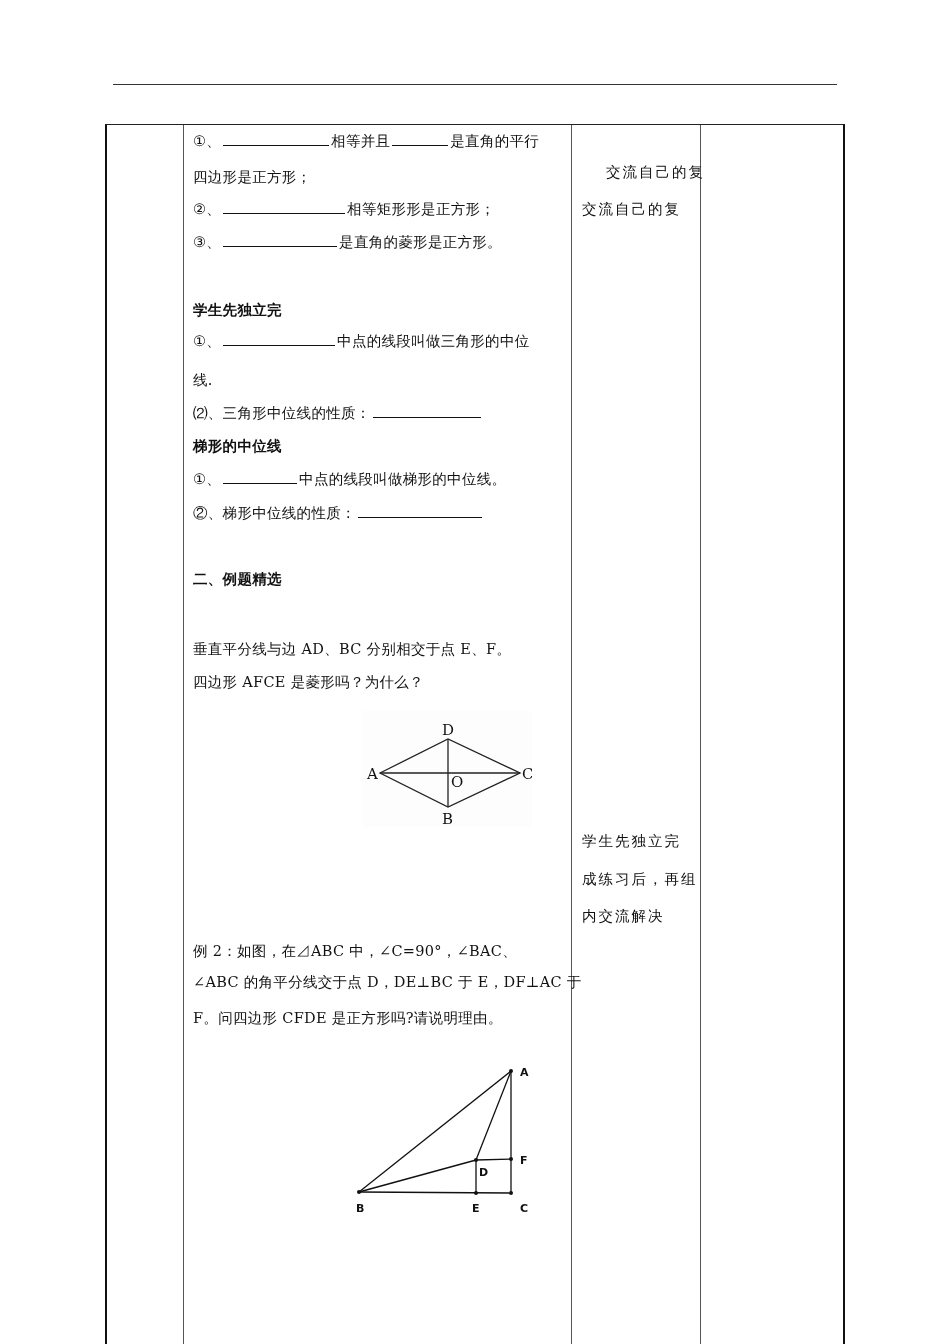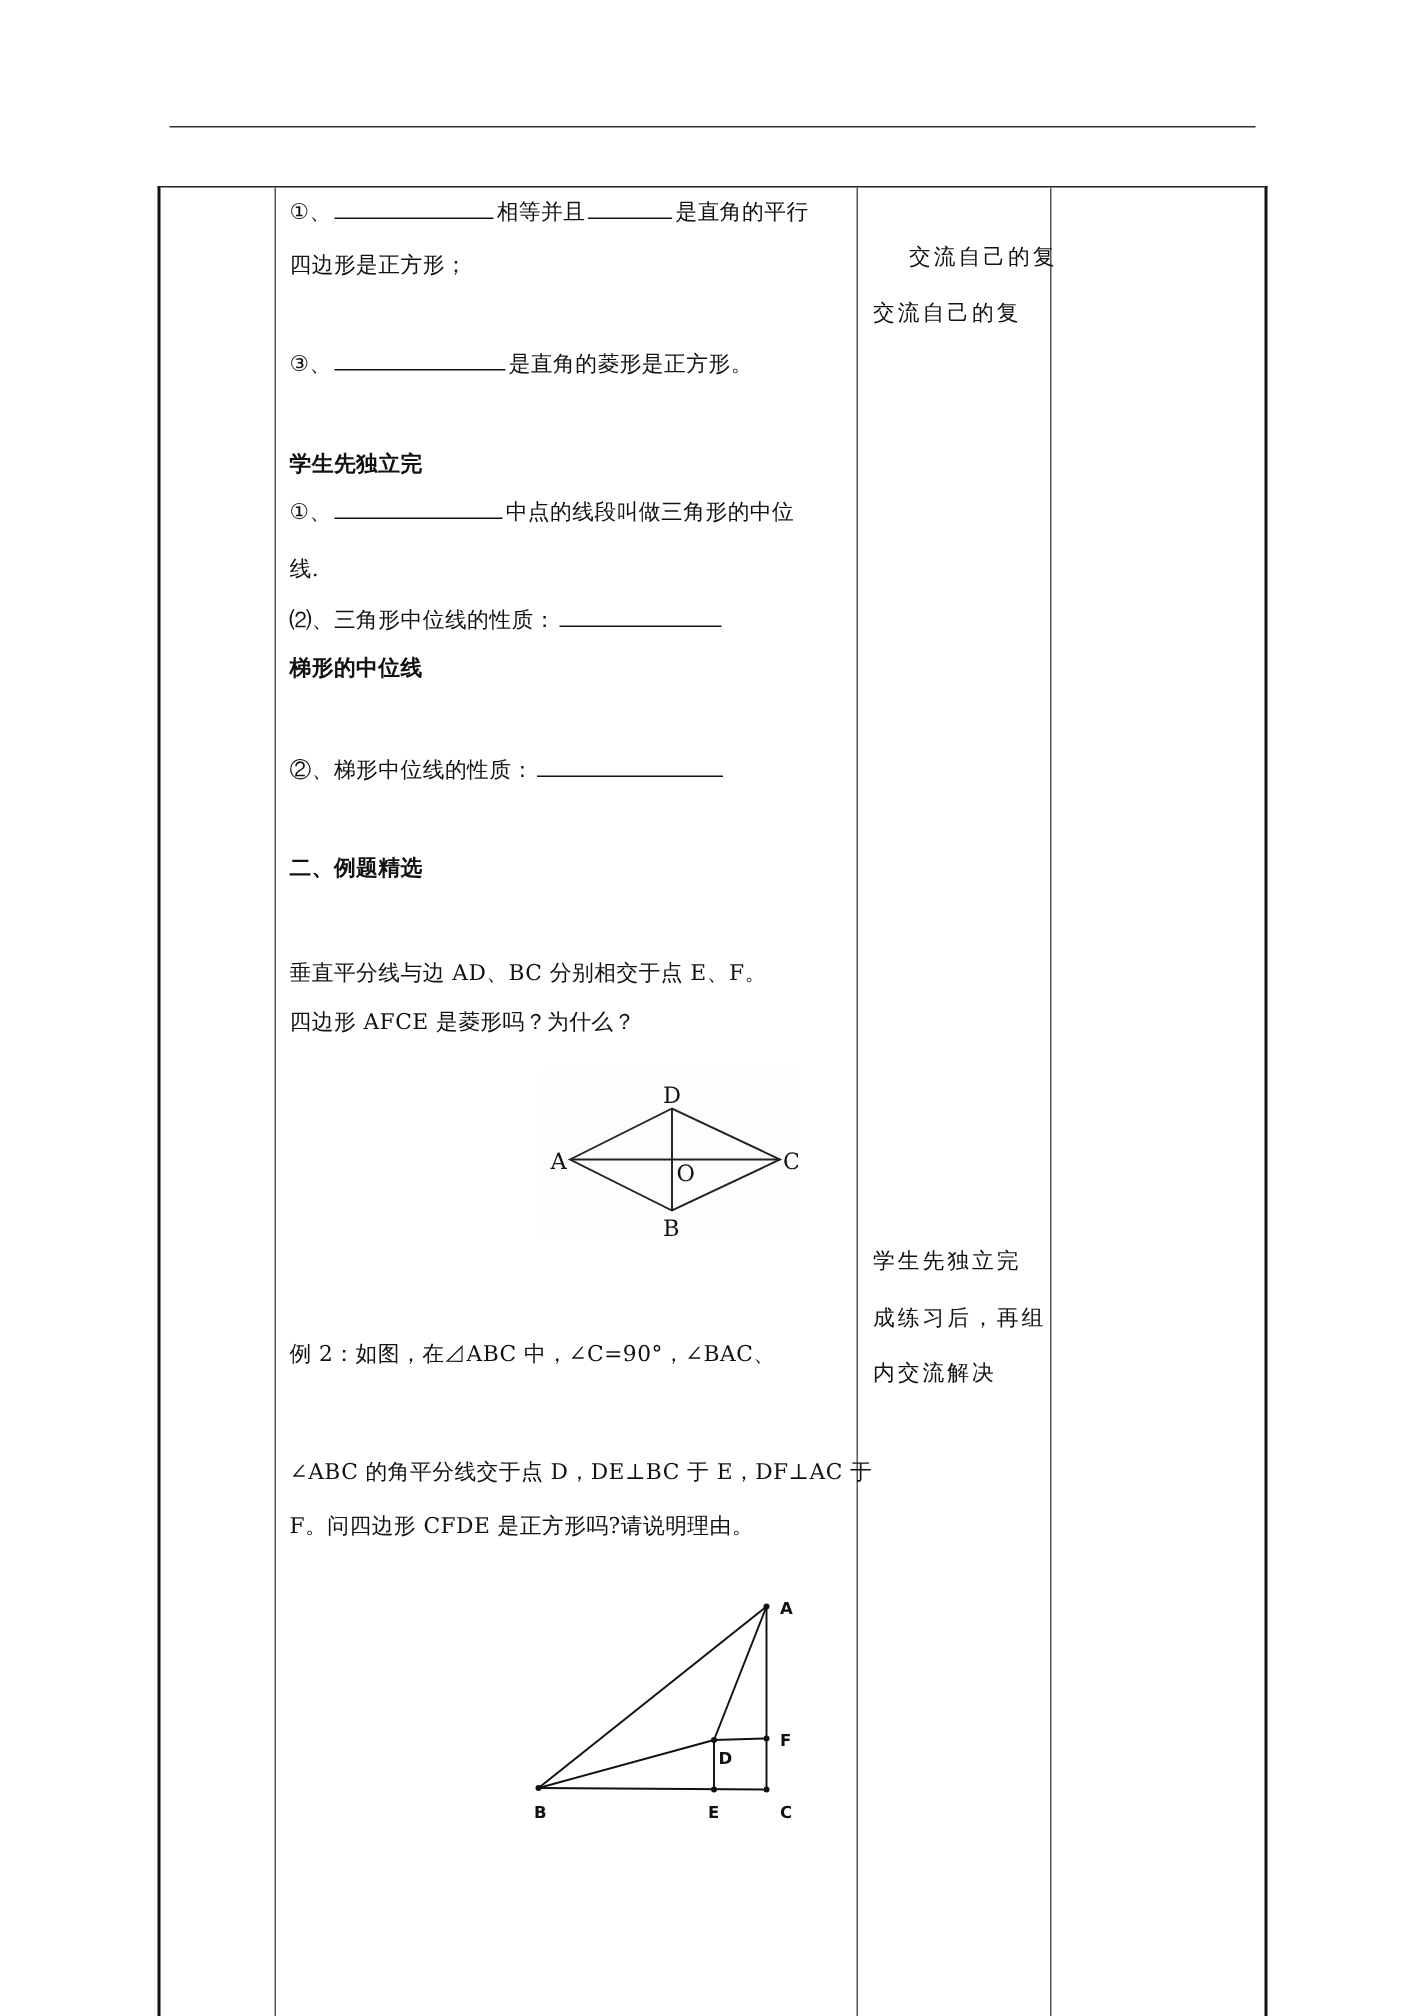--- a/index.html
+++ b/index.html
@@ -96,34 +96,40 @@
 
 <div class="table">
   <div class="col col-1"></div>
 
   <div class="col col-2">
 
     <div class="line" style="top:6px;">
       <span>①、</span><span class="blank" style="width:106px;"></span><span>相等并且</span><span class="blank" style="width:56px;"></span><span>是直角的平行</span>
     </div>
     <div class="line" style="top:42px;">四边形是正方形；</div>
+    <div class="line" style="top:74px;">
+      <span>②、</span><span class="blank" style="width:122px;"></span><span>相等矩形形是正方形；</span>
+    </div>
     <div class="line" style="top:107px;">
       <span>③、</span><span class="blank" style="width:114px;"></span><span>是直角的菱形是正方形。</span>
     </div>
 
     <div class="line bold" style="top:175px;">学生先独立完</div>
     <div class="line" style="top:206px;">
       <span>①、</span><span class="blank" style="width:112px;"></span><span>中点的线段叫做三角形的中位</span>
     </div>
     <div class="line" style="top:245px;">线.</div>
     <div class="line" style="top:278px;">
       <span>⑵、三角形中位线的性质：</span><span class="blank" style="width:108px;"></span>
     </div>
 
     <div class="line bold" style="top:311px;">梯形的中位线</div>
+    <div class="line" style="top:344px;">
+      <span>①、</span><span class="blank" style="width:74px;"></span><span>中点的线段叫做梯形的中位线。</span>
+    </div>
     <div class="line" style="top:378px;">
       <span>②、梯形中位线的性质：</span><span class="blank" style="width:124px;"></span>
     </div>
 
     <div class="line bold" style="top:444px;">二、例题精选</div>
     <div class="line" style="top:514px;">垂直平分线与边 AD、BC 分别相交于点 E、F。</div>
     <div class="line" style="top:547px;">四边形 AFCE 是菱形吗？为什么？</div>
 
     <div class="figure" style="left:178px; top:586px;">
       <svg width="170" height="116" viewBox="0 0 170 116">
@@ -134,21 +140,21 @@
           <line x1="86" y1="28" x2="86" y2="96"></line>
         </g>
         <text class="fig-label" x="80" y="24">D</text>
         <text class="fig-label" x="5" y="68">A</text>
         <text class="fig-label" x="160" y="68">C</text>
         <text class="fig-label" x="89" y="76">O</text>
         <text class="fig-label" x="80" y="113">B</text>
       </svg>
     </div>
 
-    <div class="line" style="top:768px;text-align:center;">例 2：如图，在⊿ABC 中，∠C=90°，∠BAC、</div>
+    <div class="line" style="top:816px;text-align:center;">例 2：如图，在⊿ABC 中，∠C=90°，∠BAC、</div>
     <div class="line" style="top:847px;">∠ABC 的角平分线交于点 D，DE⊥BC 于 E，DF⊥AC 于</div>
     <div class="line" style="top:883px;">F。问四边形 CFDE 是正方形吗?请说明理由。</div>
 
     <div class="figure" style="left:165px; top:935px;">
       <svg width="200" height="160" viewBox="0 0 200 160">
         <g stroke="#111" stroke-width="1.3" fill="none">
           <line x1="10" y1="132" x2="162" y2="11"></line>
           <line x1="162" y1="11" x2="162" y2="133"></line>
           <line x1="10" y1="132" x2="162" y2="133"></line>
           <line x1="10" y1="132" x2="127" y2="100"></line>

